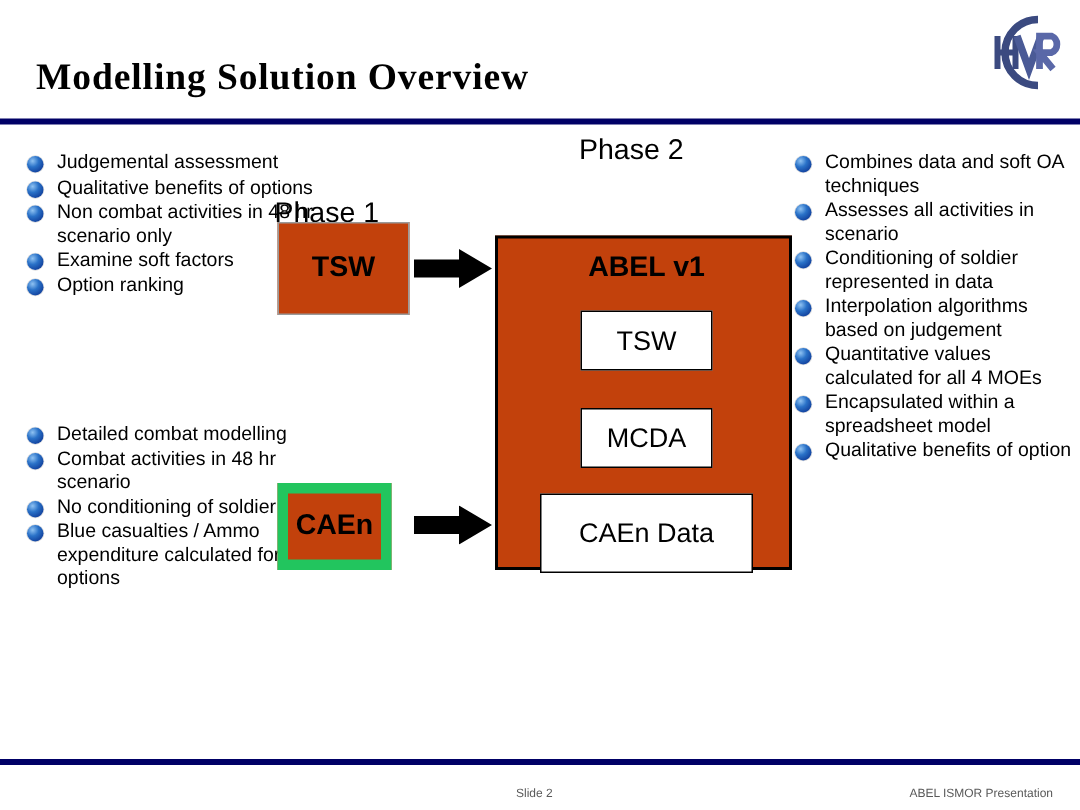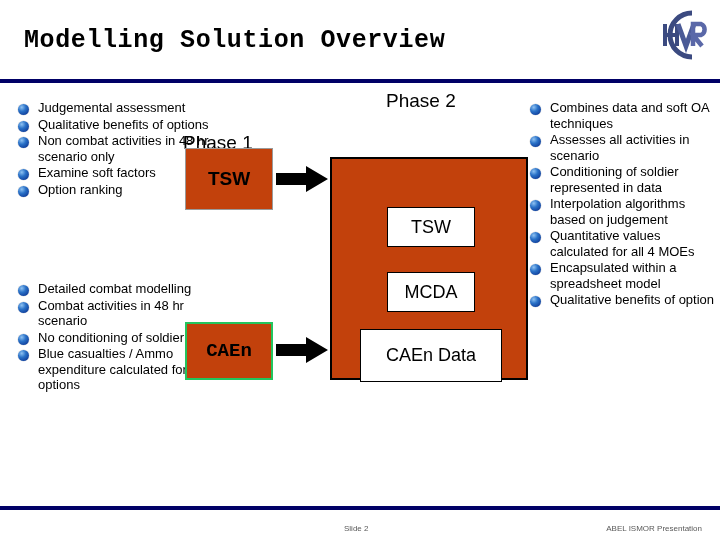--- a/index.html
+++ b/index.html
@@ -18,26 +18,26 @@
     position: relative;
     width: 720px;
     height: 540px;
     background: #ffffff;
   }
 
   
   .title {
     position: absolute;
     left: 24px;
-    top: 26px;
+    top: 38px;
     font-size: 25px;
     font-weight: bold;
     color: #000000;
     letter-spacing: 0.6px;
-    font-family: Liberation Mono, monospace;
+    font-family: Liberation Serif, serif;
     white-space: nowrap;
   }
 
   
   .logo {
     position: absolute;
     left: 645px;
     top: 4px;
     width: 68px;
     height: 62px;
@@ -114,23 +114,23 @@
     justify-content: center;
     color: #000000;
     font-family: "Liberation Sans", sans-serif;
   }
   .box-tsw-left {
     left: 185px; top: 148px; width: 88px; height: 62px;
     border: 1px solid #9a9a9a;
     font-size: 19px; font-weight: bold;
   }
   .box-caen-left {
-    left: 185px; top: 322px; width: 88px; height: 58px;
-    border: 2px solid #22c55e;
-    font-size: 19px; font-weight: bold; font-family: Liberation Mono, monospace;
+    left: 185px; top: 322px; width: 76px; height: 58px;
+    border: 7px solid #22c55e;
+    font-size: 19px; font-weight: bold;
   }
   .box-abel {
     left: 330px; top: 157px; width: 198px; height: 223px;
     border: 2px solid #000000;
     display: block;
   }
   .abel-title {
     position: absolute;
     left: 0; top: 9px; width: 198px;
     text-align: center;
@@ -285,20 +285,21 @@
       <path d="M0 7 L30 7 L30 0 L52 13 L30 26 L30 19 L0 19 Z" fill="#000000"></path>
     </svg>
   </div>
   <div class="arrow arrow-bottom">
     <svg width="52" height="26" viewBox="0 0 52 26" xmlns="http://www.w3.org/2000/svg">
       <path d="M0 7 L30 7 L30 0 L52 13 L30 26 L30 19 L0 19 Z" fill="#000000"></path>
     </svg>
   </div>
 
   <div class="box box-abel">
+    <div class="abel-title">ABEL v1</div>
     <div class="box-inner box-tsw-inner">TSW</div>
     <div class="box-inner box-mcda-inner">MCDA</div>
     <div class="box-inner box-caen-data">CAEn Data</div>
   </div>
 
   <div class="footer-left">Slide 2</div>
   <div class="footer-right">ABEL ISMOR Presentation</div>
 
 </div>
 

